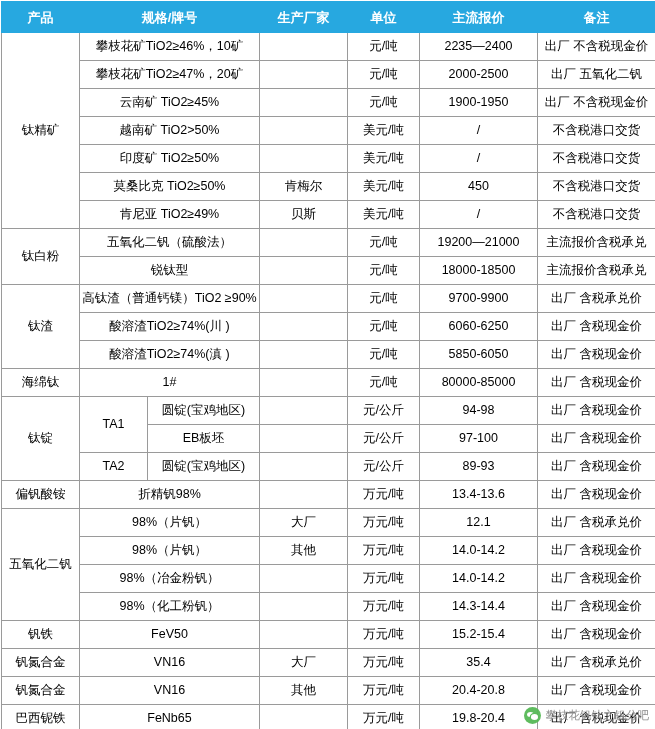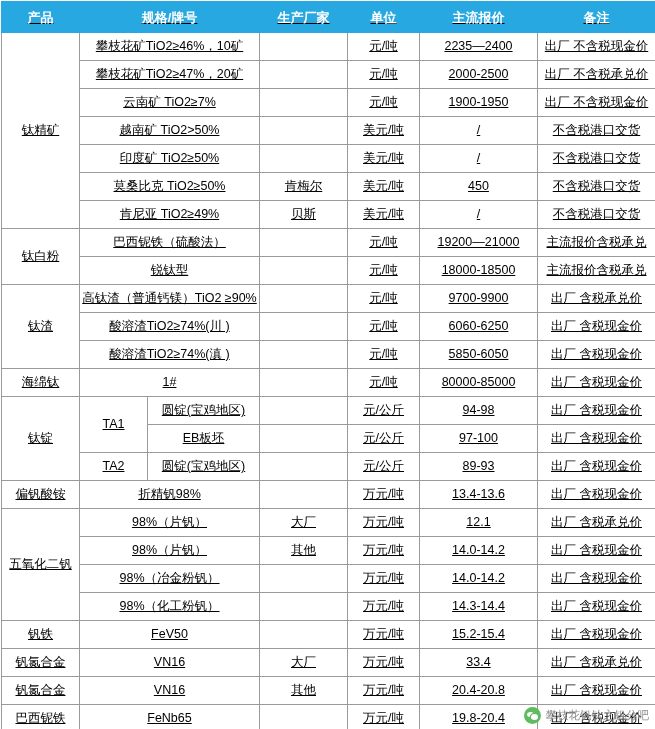--- a/index.html
+++ b/index.html
@@ -7,21 +7,20 @@
     padding: 0;
     background: #ffffff;
     font-family: "Liberation Sans", sans-serif;
   }
   .page {
     width: 655px;
     height: 729px;
     position: relative;
     background: #ffffff;
     overflow: hidden;
-    text-decoration: underline;
   }
   table.price-table {
     border-collapse: collapse;
     width: 653px;
     margin: 1px;
     table-layout: fixed;
   }
   table.price-table th,
   table.price-table td {
     border: 1px solid #9a9a9a;
@@ -131,24 +130,24 @@
           <td></td>
           <td>元/吨</td>
           <td>2235—2400</td>
           <td>出厂 不含税现金价</td>
         </tr>
         <tr>
           <td class="left" colspan="2">攀枝花矿TiO2≥47%，20矿</td>
           <td></td>
           <td>元/吨</td>
           <td>2000-2500</td>
-          <td>出厂 不含税承兑价</td>
-        </tr>
-        <tr>
-          <td class="left" colspan="2">云南矿 TiO2≥7%</td>
+          <td>出厂 五氧化二钒</td>
+        </tr>
+        <tr>
+          <td class="left" colspan="2">云南矿 TiO2≥45%</td>
           <td></td>
           <td>元/吨</td>
           <td>1900-1950</td>
           <td>出厂 不含税现金价</td>
         </tr>
         <tr>
           <td class="left" colspan="2">越南矿 TiO2&gt;50%</td>
           <td></td>
           <td>美元/吨</td>
           <td>/</td>
@@ -170,21 +169,21 @@
         </tr>
         <tr>
           <td class="left" colspan="2">肯尼亚 TiO2≥49%</td>
           <td>贝斯</td>
           <td>美元/吨</td>
           <td>/</td>
           <td>不含税港口交货</td>
         </tr>
         <tr>
           <td class="cat" rowspan="2">钛白粉</td>
-          <td class="left" colspan="2">巴西铌铁（硫酸法）</td>
+          <td class="left" colspan="2">五氧化二钒（硫酸法）</td>
           <td></td>
           <td>元/吨</td>
           <td>19200—21000</td>
           <td>主流报价含税承兑</td>
         </tr>
         <tr>
           <td class="left" colspan="2">锐钛型</td>
           <td></td>
           <td>元/吨</td>
           <td>18000-18500</td>
@@ -287,21 +286,21 @@
           <td></td>
           <td>万元/吨</td>
           <td>15.2-15.4</td>
           <td>出厂 含税现金价</td>
         </tr>
         <tr>
           <td class="cat" rowspan="1">钒氮合金</td>
           <td class="left" colspan="2">VN16</td>
           <td>大厂</td>
           <td>万元/吨</td>
-          <td>33.4</td>
+          <td>35.4</td>
           <td>出厂 含税承兑价</td>
         </tr>
         <tr>
           <td class="cat" rowspan="1">钒氮合金</td>
           <td class="left" colspan="2">VN16</td>
           <td>其他</td>
           <td>万元/吨</td>
           <td>20.4-20.8</td>
           <td>出厂 含税现金价</td>
         </tr>

